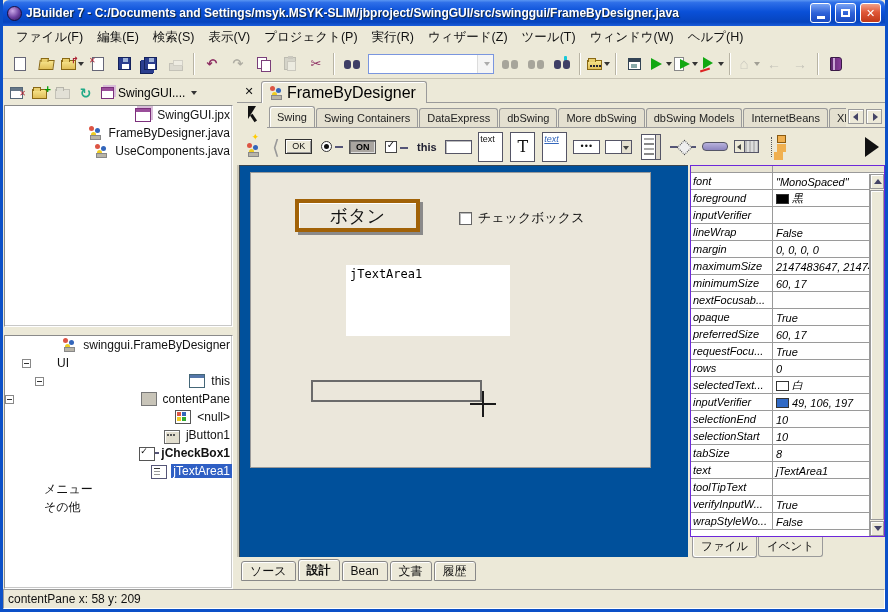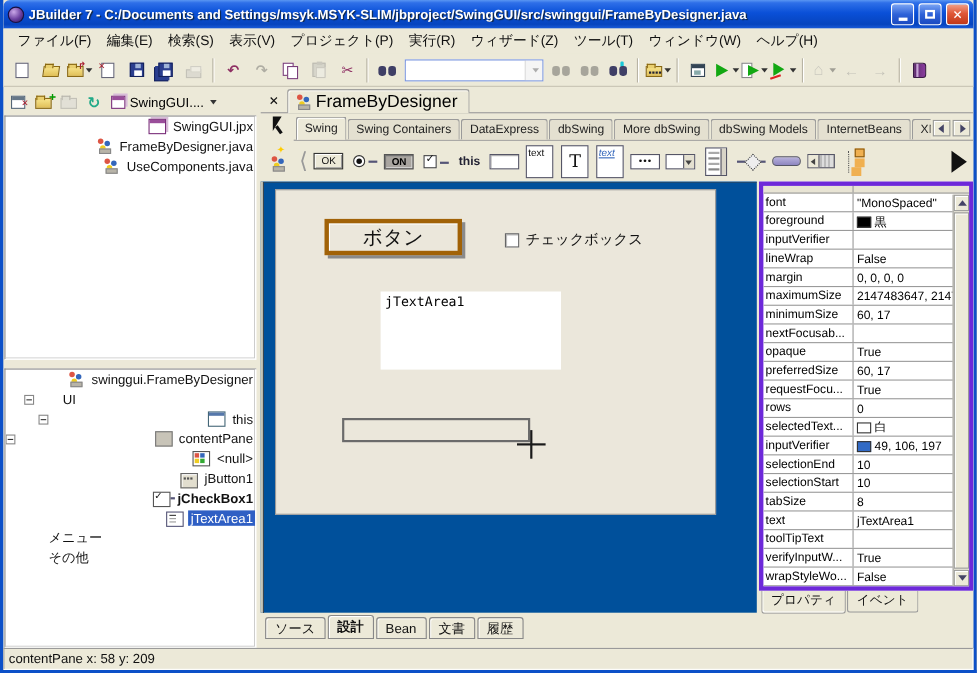--- a/index.html
+++ b/index.html
@@ -180,21 +180,21 @@
   .d-rubber{position:absolute;left:60px;top:207px;width:171px;height:22px;border:2px solid #6B6B6B;}
   .xhair{position:absolute;left:219px;top:218px;width:26px;height:26px;}
   .xhair::before{content:"";position:absolute;top:12px;left:0;right:0;height:2px;background:#1a1a1a;}
   .xhair::after{content:"";position:absolute;left:12px;top:0;bottom:0;width:2px;background:#1a1a1a;}
   .view-tabs{height:26px;flex:none;display:flex;align-items:flex-end;gap:2px;padding:2px 0 2px 4px;}
   .vtab{height:20px;line-height:19px;padding:0 8px;font-size:12px;background:#ECE9D8;border:1px solid #888;border-radius:3px 3px 0 0;box-shadow:inset 1px 1px 0 #fff;color:#111;}
   .vtab.sel{font-weight:bold;height:22px;line-height:21px;}
   .bottom-gap{height:6px;flex:none;}
   
   .prop-col{width:197px;flex:none;display:flex;flex-direction:column;padding-left:2px;}
-  .prop-table{height:372px;flex:none;background:#fff;border:4px solid #6d28d9;position:relative;overflow:hidden;}
+  .prop-table{height:372px;flex:none;background:#fff;border:1px solid #6d28d9;position:relative;overflow:hidden;font-style:italic;}
   .phead{display:flex;height:7px;border-bottom:1px solid #9a9a9a;background:#E8E4D4;}
   .phead .h1{width:82px;border-right:1px solid #9a9a9a;}
   .phead .h2{flex:1;}
   .prow{display:flex;height:17px;border-bottom:1px solid #9a9a9a;font-size:11px;color:#000;}
   .pname{width:82px;flex:none;border-right:1px solid #9a9a9a;padding:2px 2px 0;white-space:nowrap;overflow:hidden;}
   .pval{flex:1;min-width:0;padding:1px 15px 0 3px;display:flex;align-items:center;gap:3px;white-space:nowrap;overflow:hidden;}
   .swatch{width:13px;height:10px;flex:none;border:1px solid #333;display:inline-block;}
   
   .vscroll{position:absolute;right:0;top:8px;bottom:0;width:15px;background:#F2EFE1;border-left:1px solid #9a9a9a;}
   .vsb-btn{position:absolute;left:0;right:0;height:15px;background:#ECE9D8;border:1px solid #9a9a9a;box-shadow:inset 1px 1px 0 #fff;}
@@ -673,21 +673,21 @@
                   </span>
                 </div>
               </div>
             <div class="vscroll">
               <span class="vsb-btn up"></span>
               <span class="vsb-thumb"></span>
               <span class="vsb-btn down"></span>
             </div>
           </div>
           <div class="prop-tabs">
-              <span class="prtab sel">プロパティ</span>
+              <span class="prtab sel">ファイル</span>
               <span class="prtab">イベント</span>
             </div>
           <div class="prop-fill"></div>
         </div>
       </div>
     </div>
   </div>
 
   <div class="statusbar">
     <span>contentPane x: 58 y: 209</span>

